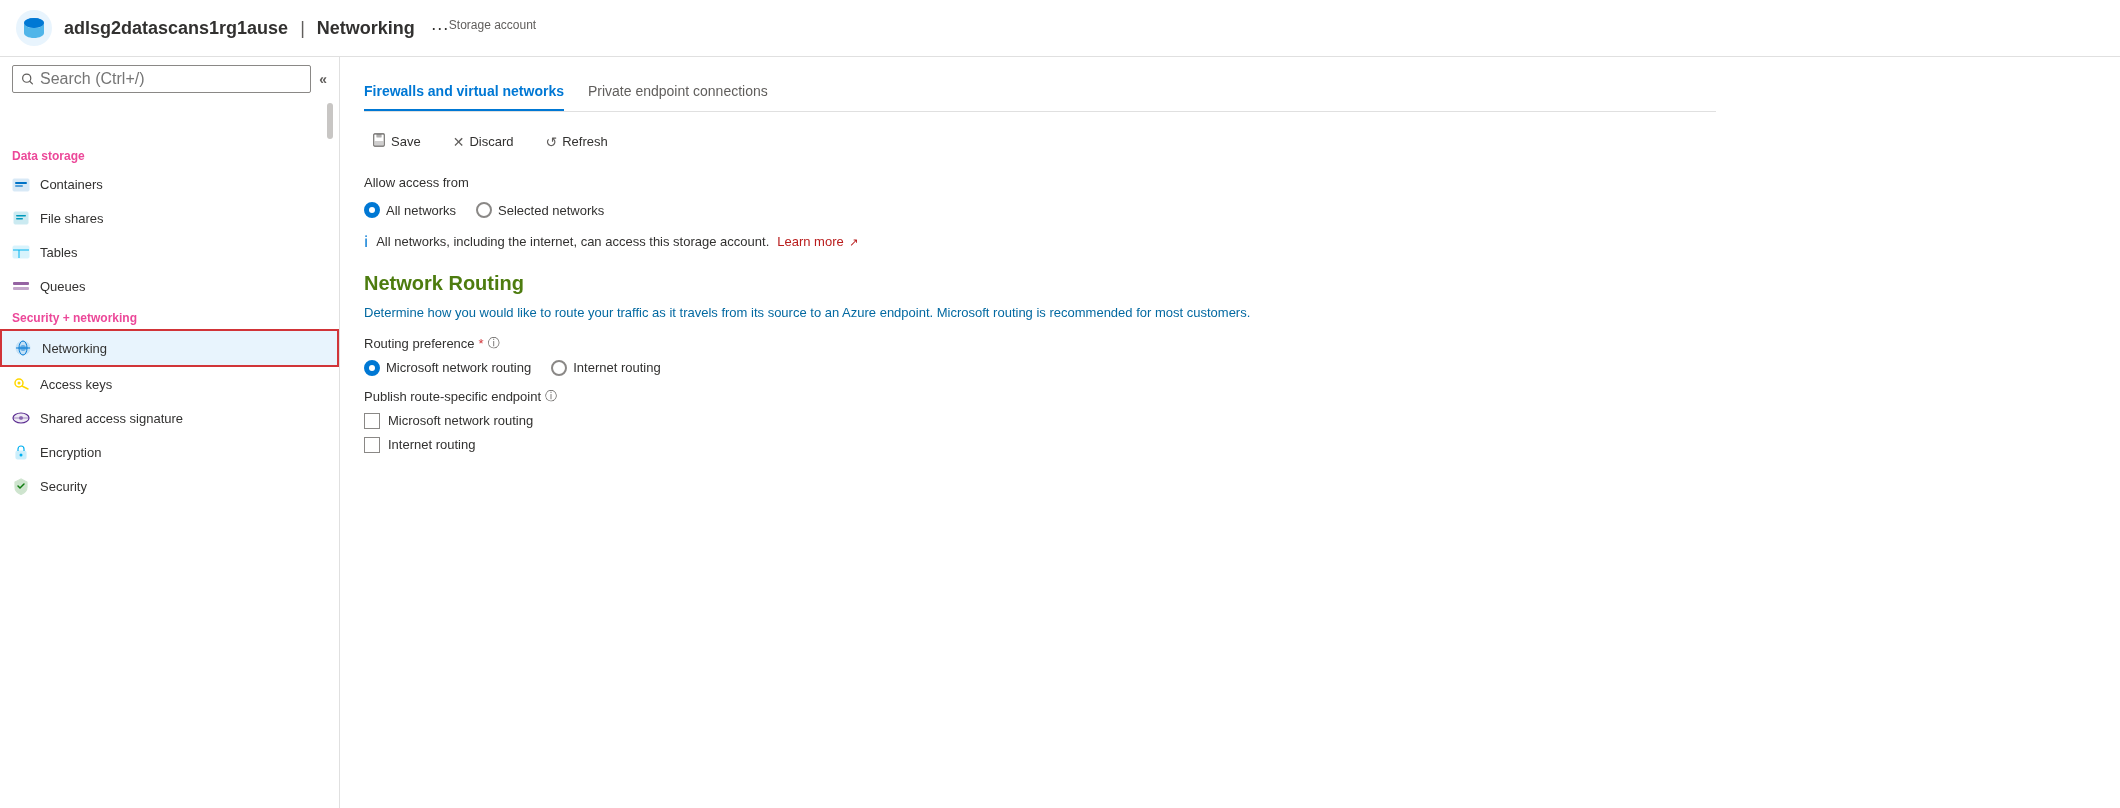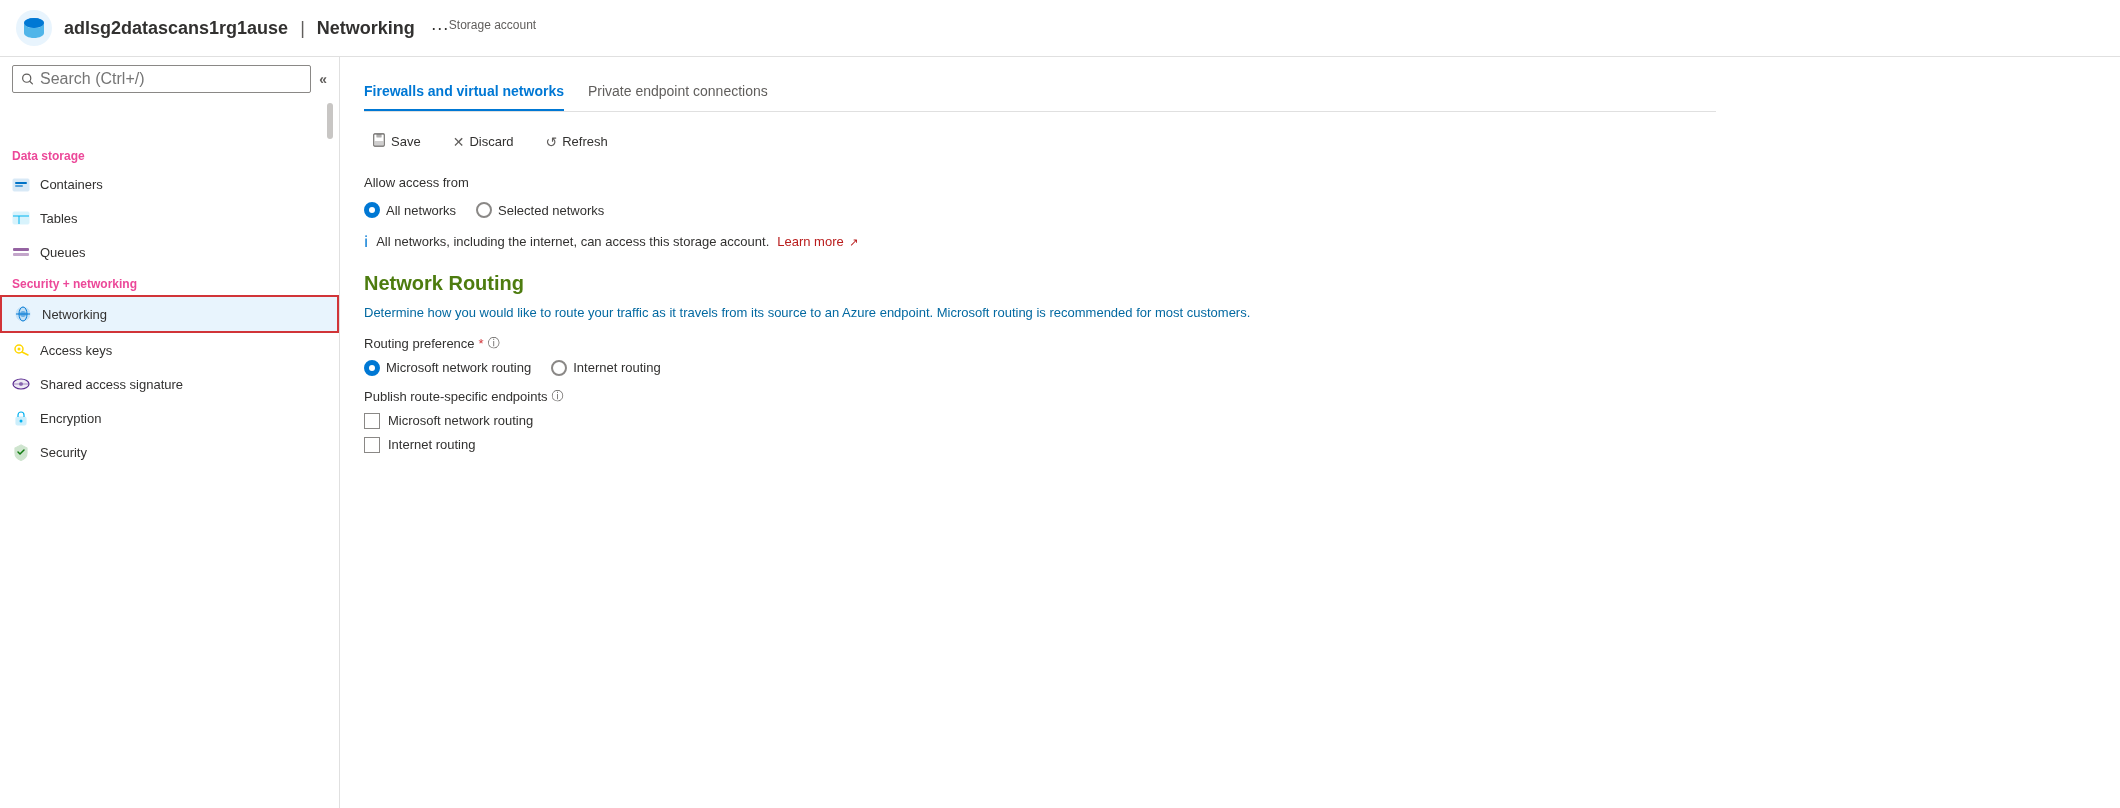--- a/index.html
+++ b/index.html
@@ -119,20 +119,30 @@
       <div class="sidebar-icon">
         <svg width="18" height="18" viewBox="0 0 18 18">
             <rect x="1" y="4" width="16" height="12" rx="1" fill="#0072c6" opacity="0.15" stroke="#0072c6" stroke-width="1"></rect>
             <rect x="3" y="7" width="12" height="2" rx="1" fill="#0072c6"></rect>
             <rect x="3" y="10" width="8" height="2" rx="1" fill="#0072c6" opacity="0.6"></rect>
           </svg>
       </div>
       <span>Containers</span>
     </div>
 
+    <div class="sidebar-item">
+      <div class="sidebar-icon">
+        <svg width="18" height="18" viewBox="0 0 18 18">
+            <rect x="2" y="3" width="14" height="12" rx="1" fill="#0099bc" opacity="0.2" stroke="#0099bc" stroke-width="1"></rect>
+            <rect x="4" y="6" width="10" height="1.5" rx="0.75" fill="#0099bc"></rect>
+            <rect x="4" y="9" width="7" height="1.5" rx="0.75" fill="#0099bc"></rect>
+          </svg>
+      </div>
+      <span>File shares</span>
+    </div>
 
     <div class="sidebar-item">
       <div class="sidebar-icon">
         <svg width="18" height="18" viewBox="0 0 18 18">
             <rect x="1" y="3" width="16" height="12" rx="1" fill="#00b4f0" opacity="0.15" stroke="#00b4f0" stroke-width="1"></rect>
             <line x1="1" y1="7" x2="17" y2="7" stroke="#00b4f0" stroke-width="1"></line>
             <line x1="7" y1="7" x2="7" y2="15" stroke="#00b4f0" stroke-width="1"></line>
           </svg>
       </div>
       <span>Tables</span>
@@ -274,21 +284,21 @@
             <div class="radio-circle selected"></div>
             <span>Microsoft network routing</span>
           </label>
           <label class="radio-option">
             <div class="radio-circle unselected"></div>
             <span>Internet routing</span>
           </label>
         </div>
 
         <div class="publish-label">
-          <span>Publish route-specific endpoints</span>
+          <span>Publish route-specific endpoint</span>
           <span class="info-circle">ⓘ</span>
         </div>
 
         <div class="checkbox-group">
           <label class="checkbox-option">
             <div class="checkbox-box"></div>
             <span>Microsoft network routing</span>
           </label>
           <label class="checkbox-option">
             <div class="checkbox-box"></div>

